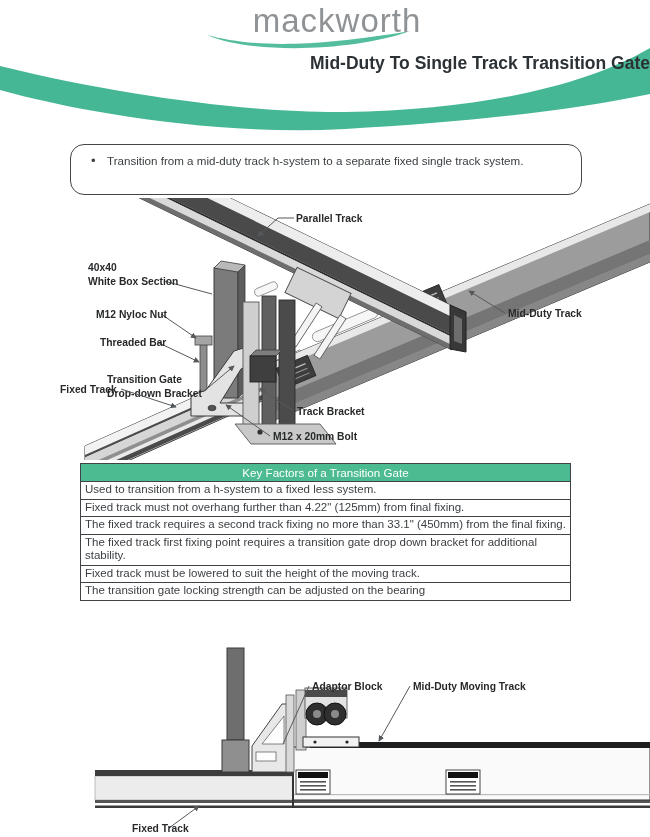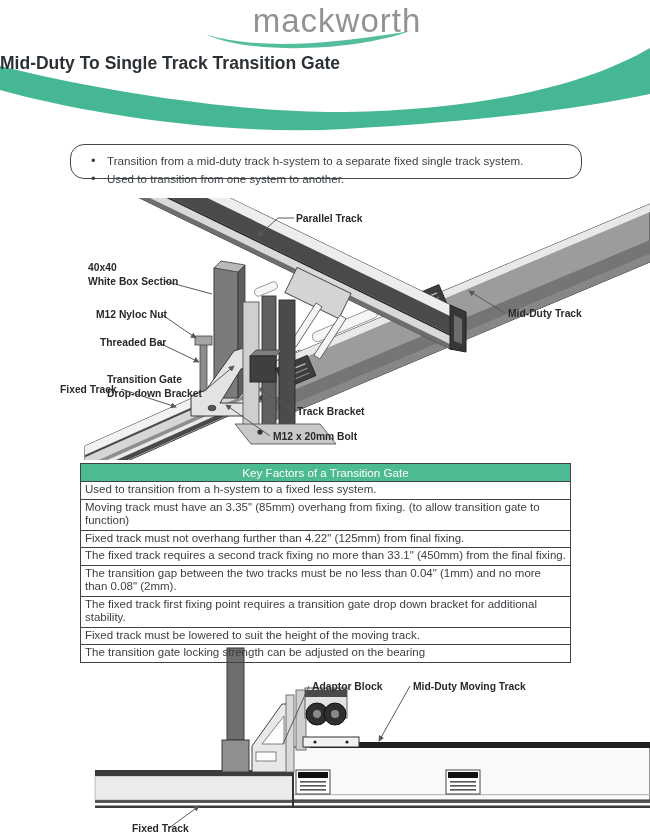--- a/index.html
+++ b/index.html
@@ -9,28 +9,28 @@
     color:var(--text-dark,#35393d);
   }
   svg text { font-family:"Liberation Sans", sans-serif; }
 
   
   .hdr-swooshes { position:absolute; left:0; top:0; width:650px; height:140px; z-index:0; }
   .logo-text {
     position:absolute; top:2px; left:12px; width:100%; text-align:center; z-index:2;
     font-size:33px; font-weight:400; letter-spacing:1px; color:var(--logo-gray,#909396);
   }
-  .title-line { position:absolute; left:0; width:100%; text-align:left; z-index:2;
+  .title-line { position:absolute; left:0; width:100%; text-align:right; z-index:2;
     font-size:17.5px; font-weight:700; color:#2c3136; }
   .title-1 { top:53px; }
   .title-2 { top:78px; }
 
   
   .intro-box {
-    position:absolute; left:70px; top:144px; width:512px; height:35px; z-index:2;
+    position:absolute; left:70px; top:144px; width:512px; height:51px; z-index:2;
     border:1.6px solid #41464a; border-radius:14px; box-sizing:border-box;
     padding:7px 8px 0 14px;
   }
   .intro-box ul { margin:0; padding:0; list-style:none; }
   .intro-box li { font-size:11.6px; line-height:17.5px; color:#3b4044; padding-left:22px; position:relative; }
   .intro-box li::before { content:"•"; position:absolute; left:6px; font-size:13px; }
 
   
   .diagram1 { position:absolute; left:0; top:198px; z-index:1; }
   .diagram2 { position:absolute; left:0; top:645px; z-index:1; }
@@ -61,21 +61,20 @@
     <path d="M207,35 C248,46 305,49 410,31 C356,51 252,55 207,35 Z" fill="var(--accent-teal)" opacity="0.92"></path>
     <path d="M0,66 C130,98 260,113 345,112 C480,110 585,86 650,48 L650,94 C575,110 470,122 345,129 C215,136 75,111 0,90 Z" fill="var(--accent-teal)"></path>
   </svg>
 
   <div class="logo-text">mackworth</div>
   <div class="title-line title-1">Mid-Duty To Single Track Transition Gate</div>
 
   <div class="intro-box">
     <ul>
       <li>Transition from a mid-duty track h-system to a separate fixed single track system.</li>
-      <li>Used to transition from one system to another.</li>
     </ul>
   </div>
 
   <svg class="diagram1" width="650" height="262" viewBox="0 198 650 262">
     <defs>
       <marker id="arr" viewBox="0 0 8 8" refX="7" refY="4" markerWidth="6" markerHeight="6" orient="auto">
         <path d="M0,0 L8,4 L0,8 Z" fill="#55595c"></path>
       </marker>
     </defs>
 
@@ -197,30 +196,24 @@
     <thead>
       <tr>
           <th>Key Factors of a Transition Gate</th>
         </tr>
     </thead>
     <tbody>
       <tr>
           <td>Used to transition from a h-system to a fixed less system.</td>
         </tr>
       <tr>
-          <td>Moving track must have an 3.35" (85mm) overhang from fixing. (to allow transition gate to function)</td>
-        </tr>
-      <tr>
           <td>Fixed track must not overhang further than 4.22" (125mm) from final fixing.</td>
         </tr>
       <tr>
           <td>The fixed track requires a second track fixing no more than 33.1" (450mm) from the final fixing.</td>
-        </tr>
-      <tr>
-          <td>The transition gap between the two tracks must be no less than 0.04" (1mm) and no more than 0.08" (2mm).</td>
         </tr>
       <tr>
           <td>The fixed track first fixing point requires a transition gate drop down bracket for additional stability.</td>
         </tr>
       <tr>
           <td>Fixed track must be lowered to suit the height of the moving track.</td>
         </tr>
       <tr>
           <td>The transition gate locking strength can be adjusted on the bearing</td>
         </tr>

